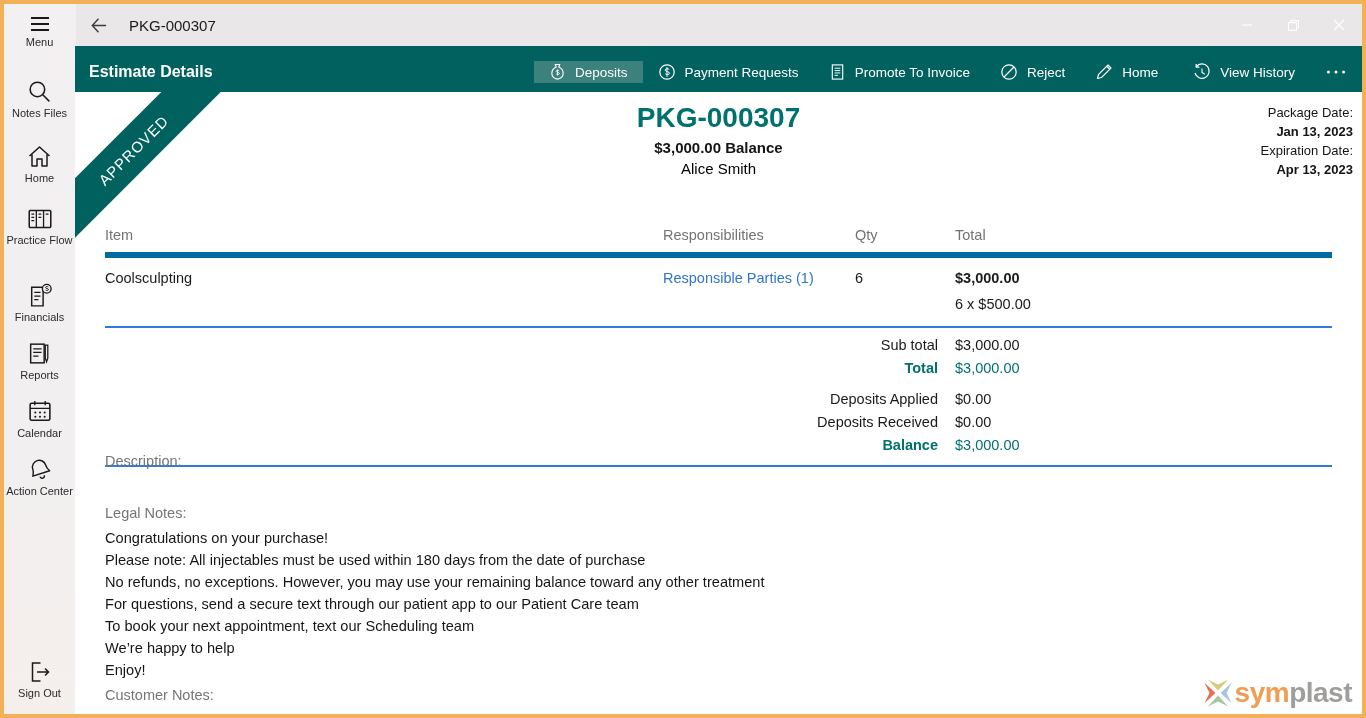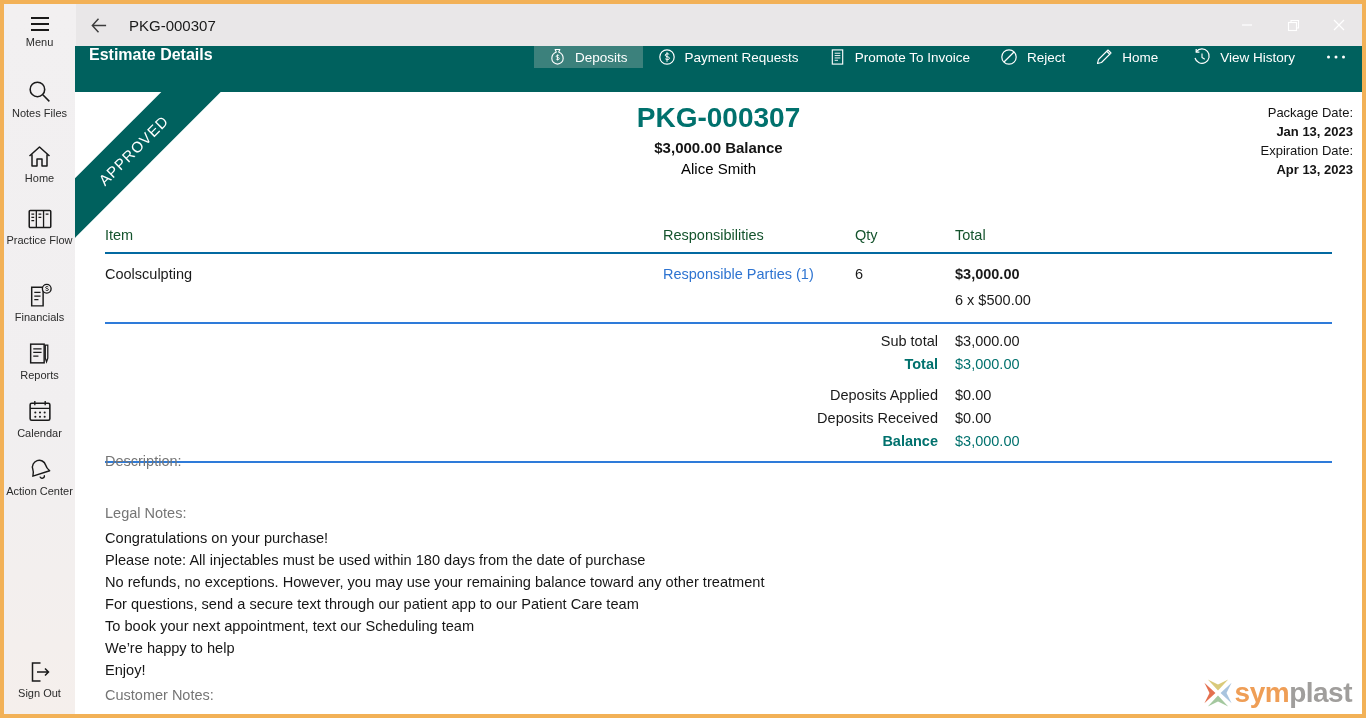--- a/index.html
+++ b/index.html
@@ -21,21 +21,21 @@
   .sidebar {
     position:absolute; left:0; top:0; bottom:0; width:72px;
     background:linear-gradient(180deg,#f2f0f1 0%, #f1eff0 60%, #f5efec 100%);
   }
   .side-item { position:absolute; left:0; width:71px; text-align:center; cursor:pointer; }
   .side-item .ic { display:block; margin:0 auto 2px auto; }
   .side-label { font-size:11px; line-height:13px; color:#2b2b2b; }
   
   .appbar {
     position:absolute; left:71px; top:42px; right:0; height:52px;
-    background:#00615e; display:flex; align-items:flex-start; color:#fff;
+    background:#00615e; display:flex; align-items:center; color:#fff;
   }
   .appbar-title { font-size:16px; font-weight:bold; display:flex; align-items:center; padding-left:14px; flex:0 0 auto; }
   .appbar-actions { margin-left:auto; display:flex; align-items:stretch; }
   .act-btn { display:flex; align-items:center; gap:9px; padding:0 15px; font-size:13.5px; cursor:pointer; white-space:nowrap; }
   .act-btn.active { background:#3c817c; }
   .v-div { width:1px; background:rgba(255,255,255,0.45); margin:11px 2px; }
   .more-btn { display:flex; align-items:center; padding:0 16px; cursor:pointer; }
   
   .content { position:absolute; left:71px; top:88px; right:0; bottom:0; background:#fff; overflow:hidden; }
   .ribbon-wrap { position:absolute; left:0; top:0; width:190px; height:190px; overflow:hidden; pointer-events:none; }
@@ -46,21 +46,21 @@
     color:#fff; font-size:15px; letter-spacing:1px;
   }
   .summary { position:absolute; left:0; right:0; top:10px; text-align:center; }
   .summary .pkg { font-size:28px; font-weight:bold; color:#00716d; }
   .summary .bal { font-size:15px; font-weight:bold; color:#141414; margin-top:5px; }
   .summary .pat { font-size:15px; color:#000000; margin-top:4px; }
   .dates { position:absolute; right:9px; top:11px; text-align:right; font-size:13px; color:#141414; line-height:19px; }
   .dates .dv { font-weight:bold; }
   
   .items-table { position:absolute; left:30px; top:135px; width:1227px; font-size:14.5px; color:#1a1a1a; }
-  .t-head { display:flex; color:#14532d; padding-bottom:9px; border-bottom:2px solid #0369a1;align-items:flex-end; }
+  .t-head { display:flex; color:#737373; padding-bottom:9px; border-bottom:6px solid #0369a1;align-items:flex-end; }
   .c-item { width:558px; } .c-resp { width:192px; } .c-qty { width:100px; } .c-total { flex:1; }
   .t-row { display:flex; padding-top:12px; }
   .resp-link { color:#2e74d1; cursor:pointer; }
   .t-total { font-weight:bold; }
   .t-breakdown { padding:10px 0 14px 850px; border-bottom:2px solid #2e7bd9; }
   .totals { padding-top:8px; }
   .tot-row { display:flex; line-height:19px; margin-bottom:4px; }
   .tot-row .tl { width:833px; text-align:right; }
   .tot-row .tv { margin-left:17px; }
   .tot-row.teal .tl { color:#00716d; font-weight:bold; }

